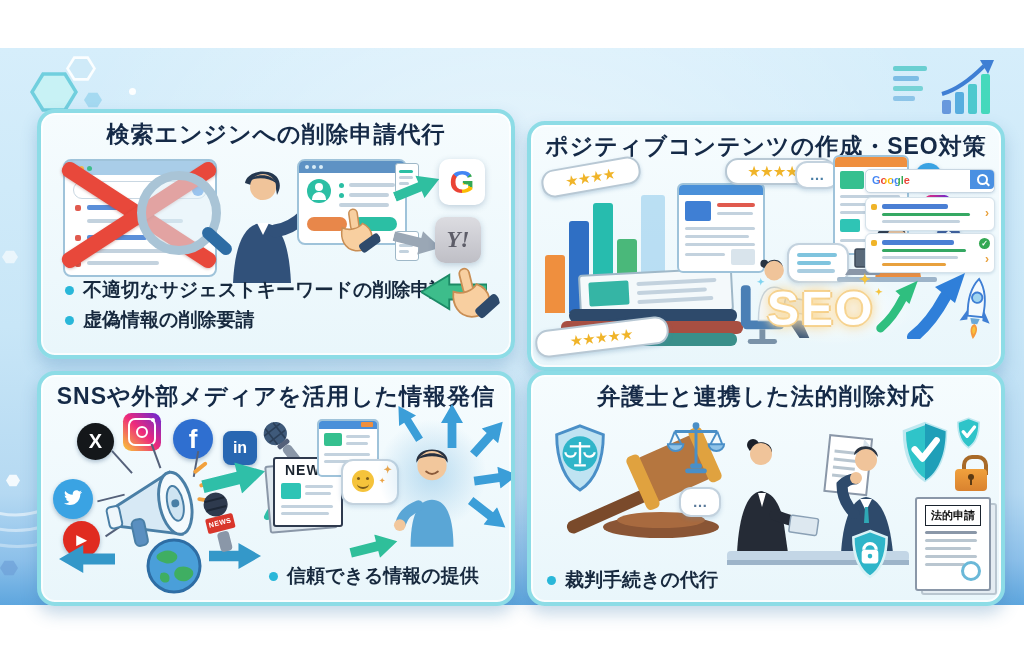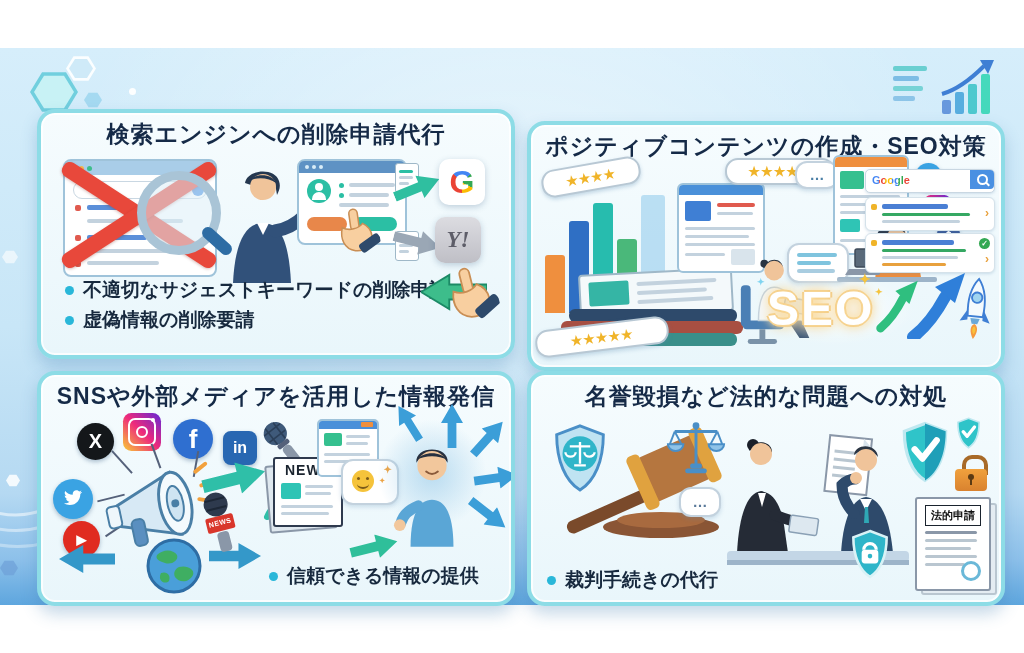--- a/index.html
+++ b/index.html
@@ -488,21 +488,21 @@
         <polygon points="0,9 34,9 34,0 60,15 34,30 34,21 0,21" fill="currentColor"></polygon>
       </svg>
 
     <div class="bullet" style="left:228px;top:188px;">
       <span class="bdot"></span>
       <span>信頼できる情報の提供</span>
     </div>
   </div>
 
   <div class="panel" style="left:527px;top:371px;width:470px;height:227px;">
-    <div class="ptitle">名誉毀損など法的な問題への対処</div>
+    <div class="ptitle">弁護士と連携した法的削除対応</div>
 
     <svg class="abs" style="left:18px;top:48px;" width="62" height="70" viewBox="0 0 40 48">
       <path d="M20 2 L36 8 C36 26 30 40 20 46 C10 40 4 26 4 8Z" fill="#bfe3f2" stroke="#4a8fc7" stroke-width="2"></path>
       <circle cx="20" cy="21" r="12" fill="#2fb5c9"></circle>
       <g stroke="#fff" stroke-width="1.6" fill="none">
         <line x1="20" y1="13" x2="20" y2="28"></line>
           <line x1="13" y1="16" x2="27" y2="16"></line>
         <path d="M10 20 a3.5 3 0 0 0 7 0"></path>
           <path d="M23 20 a3.5 3 0 0 0 7 0"></path>
         <line x1="16" y1="29" x2="24" y2="29"></line>

